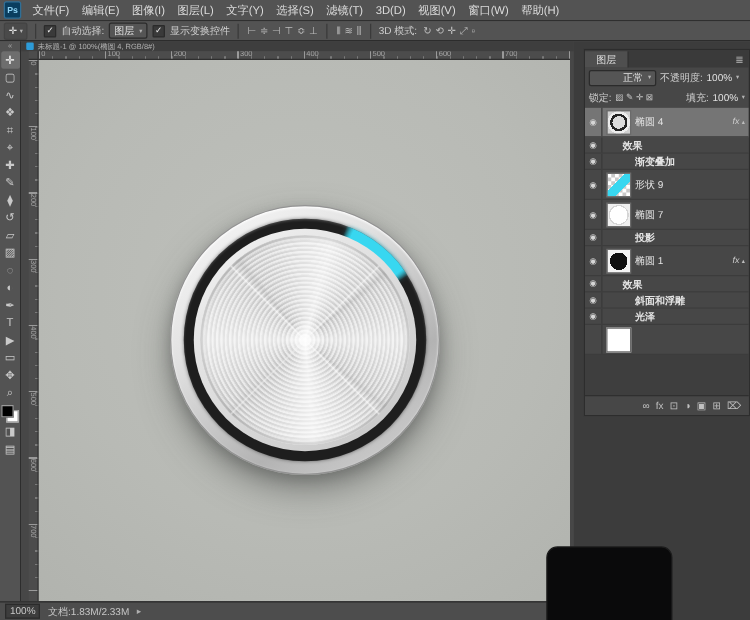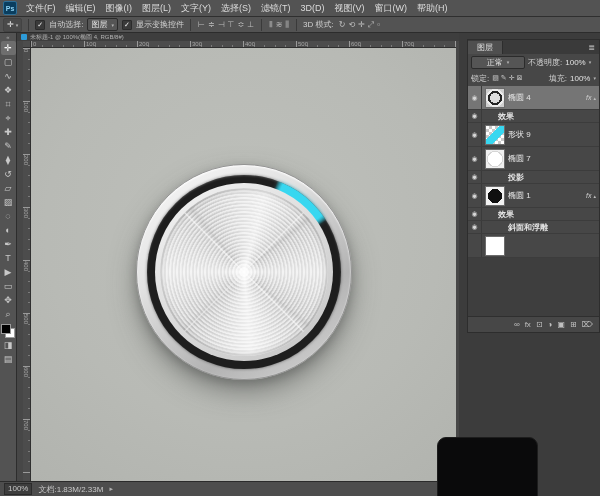--- a/index.html
+++ b/index.html
@@ -86,21 +86,21 @@
   
   #dock{position:absolute;left:459px;top:33px;width:141px;height:463px;background:var(--dock);}
   #layerspanel{position:absolute;left:467px;top:39px;width:133px;height:294px;background:var(--panel);
                border:1px solid #2d2d2d;box-sizing:border-box;}
   .tabbar{height:14px;background:#3a3a3a;display:flex;align-items:flex-end;}
   .tab{height:13px;background:#4f4f4f;color:#e0e0e0;font-size:8px;line-height:13px;padding:0 9px;
        border-right:1px solid #2d2d2d;}
   .panelmenu{margin-left:auto;color:#b8b8b8;font-size:8px;padding:0 4px;line-height:13px;}
   .blendrow,.lockrow{height:16px;display:flex;align-items:center;gap:3px;padding:0 3px;
                      font-size:8px;color:#c2c2c2;box-sizing:border-box;}
-  .blend-dd{width:46px;justify-content:center;}
+  .blend-dd{width:46px;justify-content:flex-end;}
   .mini{font-size:8px;color:#e0e0e0;white-space:nowrap;}
   .lockicons{display:flex;gap:2px;}
   .lkicon{font-size:7px;color:#c6c6c6;}
   .rows{position:absolute;left:0;top:46px;right:0;bottom:16px;background:#3e3e3e;overflow:hidden;}
   .row{display:flex;align-items:center;border-bottom:1px solid #3c3c3c;background:var(--panel);box-sizing:border-box;justify-content:flex-end;}
   .row.layer{height:24px;}
   .row.effect{height:13px;}
   .row.selected{background:var(--selected);}
   .eyebox{width:13px;align-self:stretch;border-right:1px solid #3a3a3a;display:flex;align-items:center;
           justify-content:center;color:#d6d6d6;font-size:7px;flex:0 0 auto;}
@@ -313,20 +313,27 @@
         </div>
 
         <div class="row effect lvl1">
           <span class="eyebox">◉</span>
           <span class="thumb none"></span>
           <span class="lname">效果</span>
           <span class="fxb"></span>
           <span class="chev"></span>
         </div>
 
+        <div class="row effect lvl2">
+          <span class="eyebox">◉</span>
+          <span class="thumb none"></span>
+          <span class="lname">渐变叠加</span>
+          <span class="fxb"></span>
+          <span class="chev"></span>
+        </div>
 
         <div class="row layer">
           <span class="eyebox">◉</span>
           <span class="thumb cyan"></span>
           <span class="lname">形状 9</span>
           <span class="fxb"></span>
           <span class="chev"></span>
         </div>
 
 
@@ -363,20 +370,27 @@
         </div>
 
         <div class="row effect lvl2">
           <span class="eyebox">◉</span>
           <span class="thumb none"></span>
           <span class="lname">斜面和浮雕</span>
           <span class="fxb"></span>
           <span class="chev"></span>
         </div>
 
+        <div class="row effect lvl2">
+          <span class="eyebox">◉</span>
+          <span class="thumb none"></span>
+          <span class="lname">光泽</span>
+          <span class="fxb"></span>
+          <span class="chev"></span>
+        </div>
 
         <div class="row layer">
           <span class="eyebox"></span>
           <span class="thumb plainwhite"></span>
           <span class="lname"></span>
           <span class="fxb"></span>
           <span class="chev"></span>
         </div>
       </div>
     <div class="pfooter">

